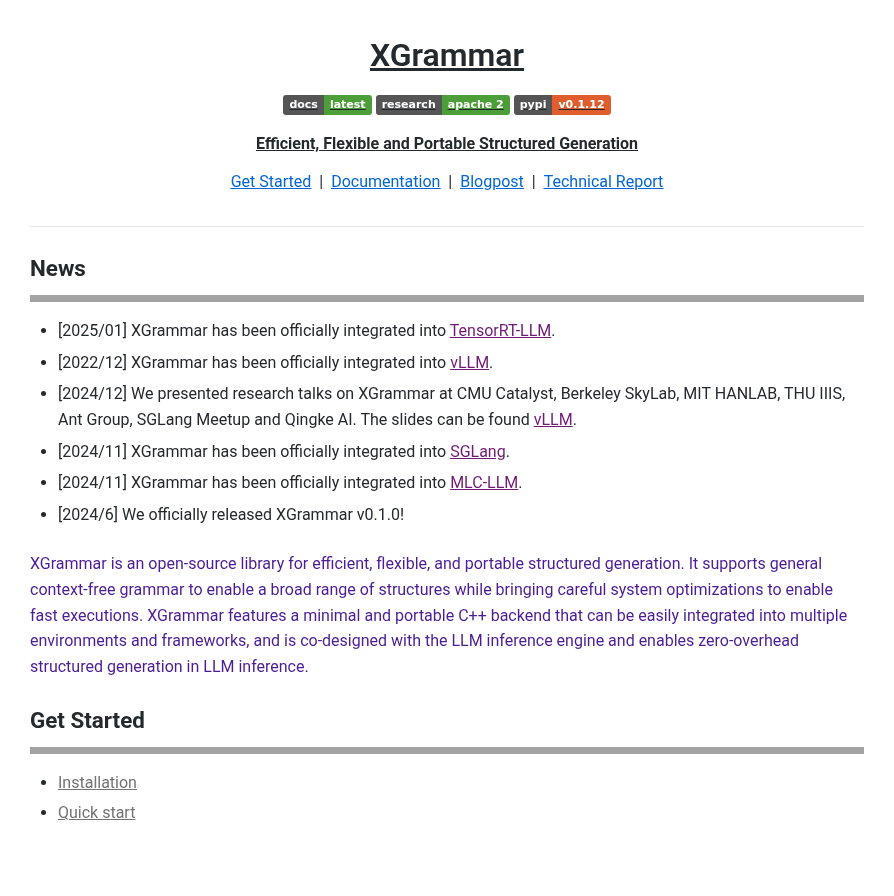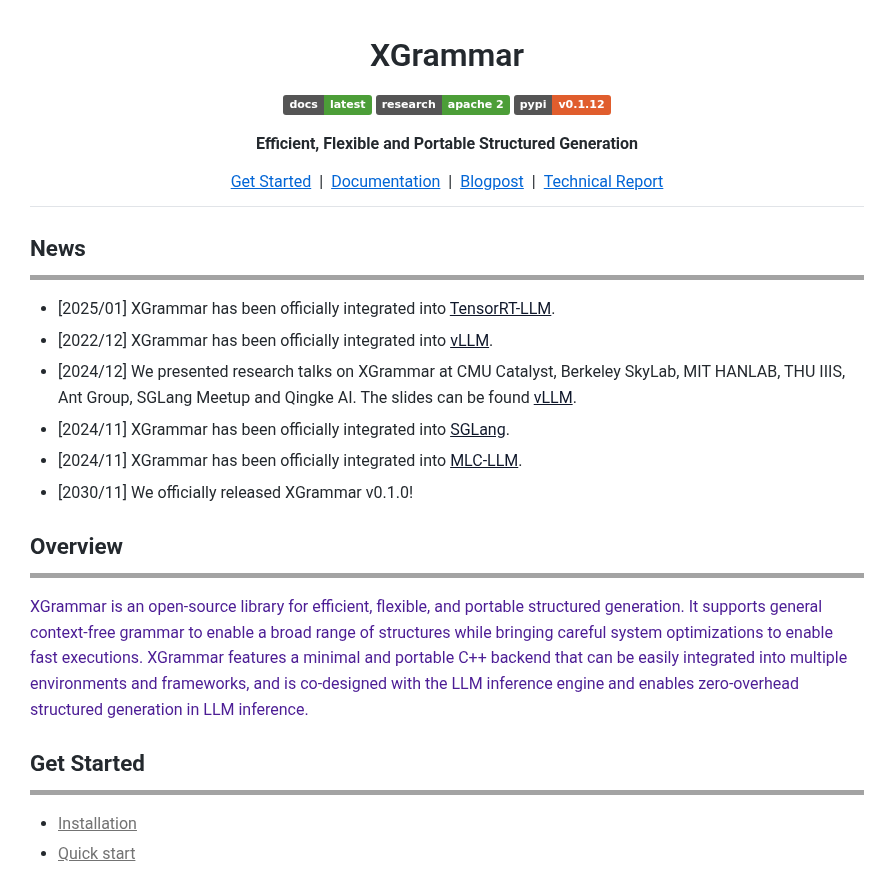--- a/index.html
+++ b/index.html
@@ -17,23 +17,24 @@
       max-width: 894px;
       margin: 0 auto;
     }
 
     .page-container {
       padding: 20px 30px 40px 30px;
     }
 
     .header-section {
       text-align: center;
-      padding-bottom: 12px;
+      padding-bottom: 32px;
       border-bottom: 1px solid #e1e4e8;
       margin-bottom: 20px;
+      text-decoration: underline;
     }
 
     .page-title {
       font-size: 2em;
       font-weight: 600;
       color: #24292e;
       margin-bottom: 14px;
       margin-top: 10px;
     }
 
@@ -108,38 +109,38 @@
 
     .section {
       margin-bottom: 24px;
     }
 
     .section-title {
       font-size: 1.4em;
       font-weight: 700;
       color: #24292e;
       padding-bottom: 8px;
-      border-bottom: 5px solid #a3a3a3;
+      border-bottom: 7px solid #a3a3a3;
       margin-bottom: 16px;
       margin-top: 24px;
     }
 
     .news-list {
       list-style: disc;
       padding-left: 28px;
     }
 
     .news-list li {
       margin-bottom: 6px;
       font-size: 1em;
       line-height: 1.6;
     }
 
     .news-list li a {
-      color: #0f172a;
+      color: #701a75;
       text-decoration: underline;
     }
 
     .overview-text {
       font-size: 1em;
       line-height: 1.6;
       color: #4c1d95;
     }
 
     .get-started-text {
@@ -216,27 +217,26 @@
       <li>
         <span>[2024/12] We presented research talks on XGrammar at CMU Catalyst, Berkeley SkyLab, MIT HANLAB, THU IIIS, Ant Group, SGLang Meetup and Qingke AI. The slides can be found </span><a>vLLM</a><span>.</span>
       </li>
       <li>
         <span>[2024/11] XGrammar has been officially integrated into </span><a>SGLang</a><span>.</span>
       </li>
       <li>
         <span>[2024/11] XGrammar has been officially integrated into </span><a>MLC-LLM</a><span>.</span>
       </li>
       <li>
-        <span>[2030/11] We officially released XGrammar v0.1.0!</span>
+        <span>[2024/6] We officially released XGrammar v0.1.0!</span>
       </li>
     </ul>
   </div>
 
   <div class="section">
-    <h2 class="section-title">Overview</h2>
     <p class="overview-text">XGrammar is an open-source library for efficient, flexible, and portable structured generation. It supports general context-free grammar to enable a broad range of structures while bringing careful system optimizations to enable fast executions. XGrammar features a minimal and portable C++ backend that can be easily integrated into multiple environments and frameworks, and is co-designed with the LLM inference engine and enables zero-overhead structured generation in LLM inference.</p>
   </div>
 
   <div class="section">
     <h2 class="section-title">Get Started</h2>
     <ul class="install-list">
       <li>
         <a>Installation</a>
       </li>
       <li>

